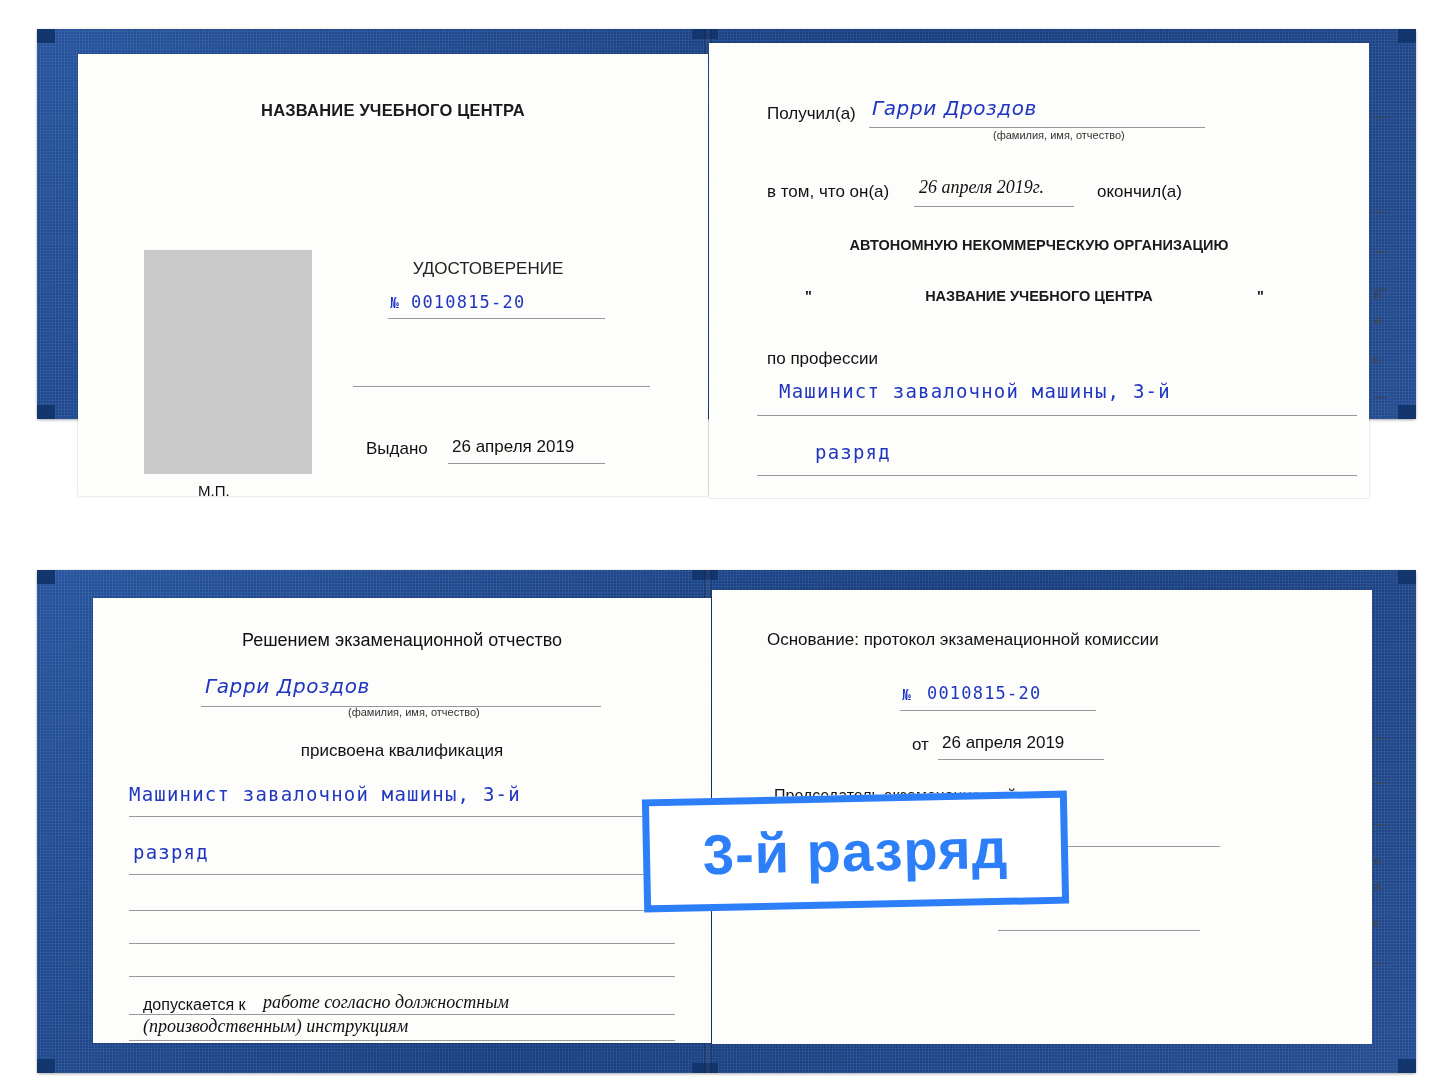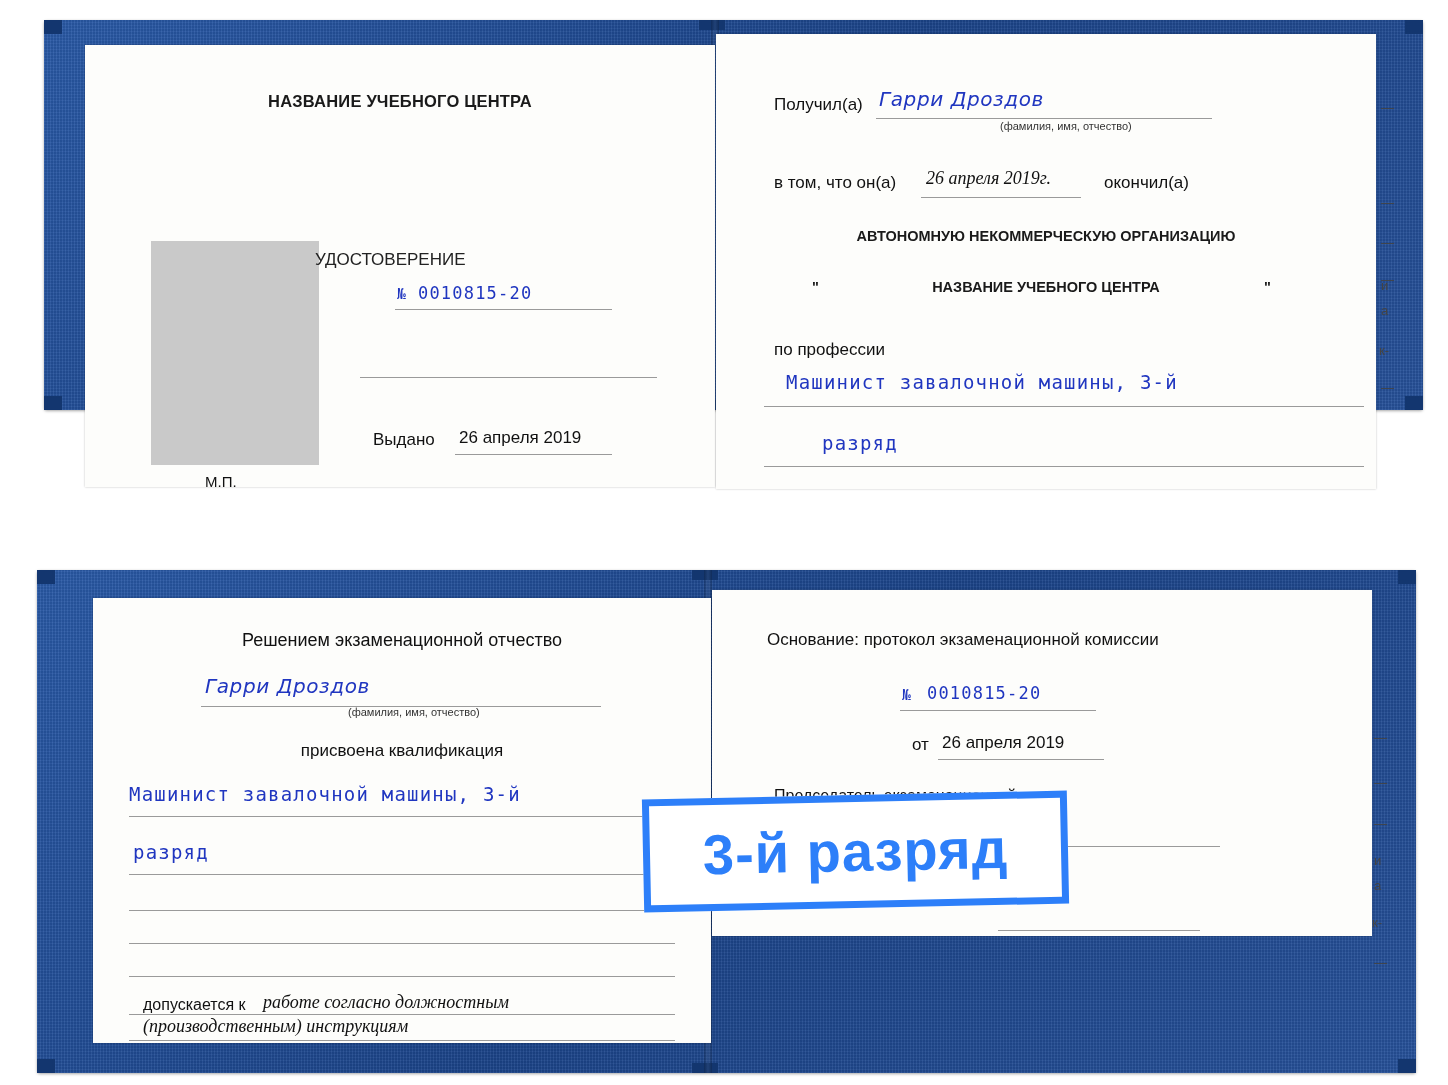--- a/index.html
+++ b/index.html
@@ -17,21 +17,21 @@
     background: #ffffff;
   }
 
   
   .cert {
     position: absolute;
     background: #1f4e9c;
     border-radius: 3px;
     box-shadow: 0 1px 3px rgba(0,0,0,0.35);
   }
-  .cert.top { left: 37px; top: 20px; width: 1379px; height: 390px; margin-left: 7px; }
+  .cert.top { left: 37px; top: 29px; width: 1379px; height: 390px; }
   .cert.bottom { left: 37px; top: 570px; width: 1379px; height: 503px; }
 
   
   .cover-texture {
     position: absolute; inset: 0;
     background:
       repeating-linear-gradient(90deg, rgba(255,255,255,0.05) 0 1px, rgba(0,0,0,0.05) 1px 3px),
       repeating-linear-gradient(0deg, rgba(255,255,255,0.04) 0 1px, rgba(0,0,0,0.04) 1px 3px),
       linear-gradient(135deg, #2a5aa8 0%, #1b4489 50%, #27529b 100%);
     border-radius: 3px;
@@ -39,21 +39,21 @@
 
   
   .inner-page {
     position: absolute;
     background: #fdfdfb;
     box-shadow: 0 0 2px rgba(0,0,0,0.25);
   }
   .cert.top .inner-page.left  { left: 41px; top: 25px;  width: 630px;  height: 442px; }
   .cert.top .inner-page.right { left: 672px; top: 14px; width: 660px; height: 455px; }
   .cert.bottom .inner-page.left  { left: 56px; top: 28px;  width: 618px; height: 445px; }
-  .cert.bottom .inner-page.right { left: 675px; top: 20px; width: 660px; height: 346px; }
+  .cert.bottom .inner-page.right { left: 675px; top: 20px; width: 660px; height: 454px; }
 
   
   .spine {
     position: absolute;
     top: 0; bottom: 0;
     width: 8px;
     background: linear-gradient(90deg, rgba(0,0,0,0.18), rgba(255,255,255,0.06), rgba(0,0,0,0.18));
   }
 
   
@@ -179,21 +179,21 @@
     <div class="notch" style="left:655px; top:0; width:26px; height:10px;"></div>
     <div class="notch" style="left:655px; bottom:0; width:26px; height:10px;"></div>
 
     <div class="spine" style="left:667px;"></div>
 
     <div class="inner-page left">
       <div class="abs t-head" style="left:0; top:47px; width:630px;">НАЗВАНИЕ УЧЕБНОГО ЦЕНТРА</div>
 
       <div class="photo-box" style="left:66px; top:196px; width:168px; height:224px;"></div>
 
-      <div class="abs t-sub" style="left:230px; top:205px; width:360px; font-size:17px;">УДОСТОВЕРЕНИЕ</div>
+      <div class="abs t-sub" style="left:230px; top:205px; width:360px; text-align:center; font-size:17px;">УДОСТОВЕРЕНИЕ</div>
 
       <div class="abs hand-mono" style="left:312px; top:240px; font-size:15px;">№</div>
       <div class="abs hand-mono" style="left:333px; top:238px;">0010815-20</div>
       <div class="line" style="left:310px; top:264px; width:217px;"></div>
 
       <div class="line" style="left:275px; top:332px; width:297px;"></div>
 
       <div class="abs typed" style="left:288px; top:385px;">Выдано</div>
       <div class="abs typed" style="left:374px; top:383px;">26 апреля 2019</div>
       <div class="line" style="left:370px; top:409px; width:157px;"></div>

